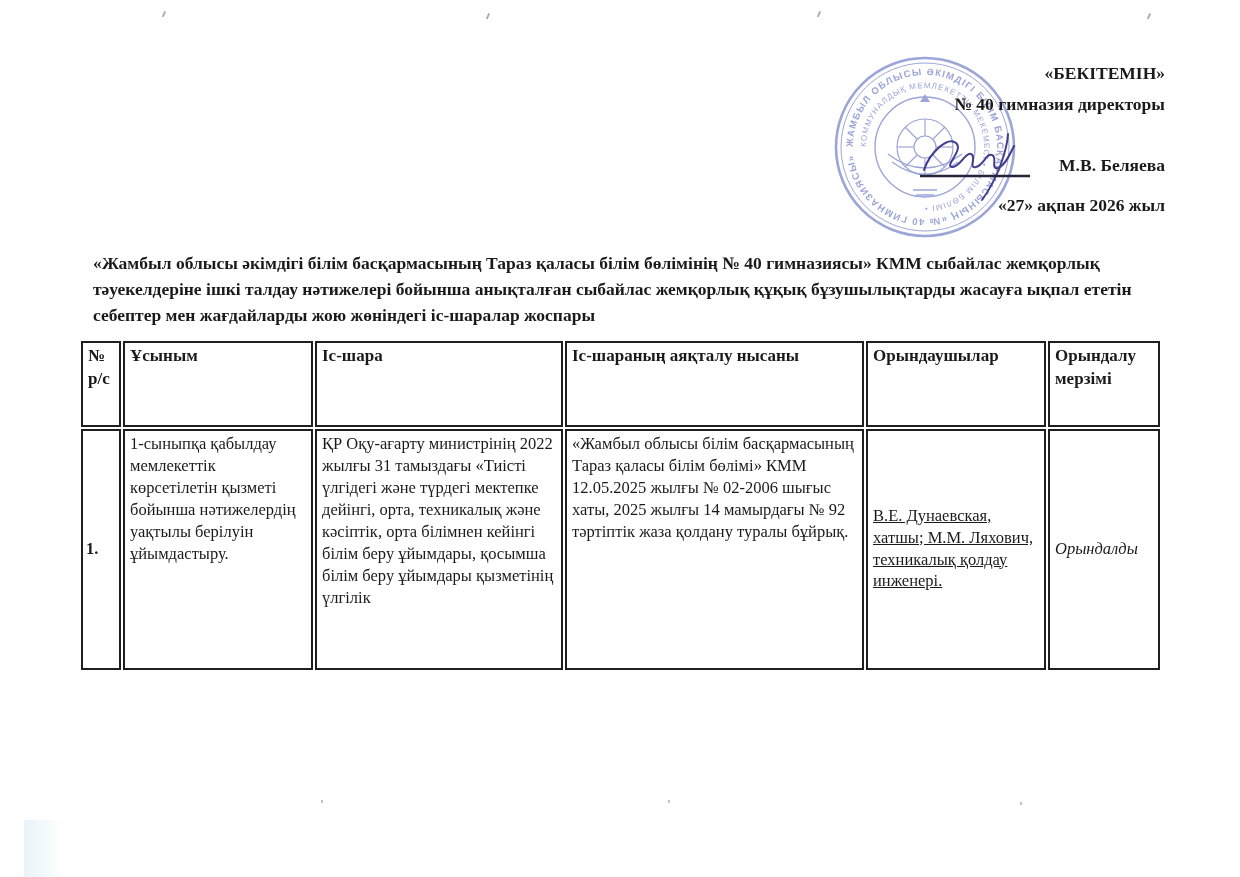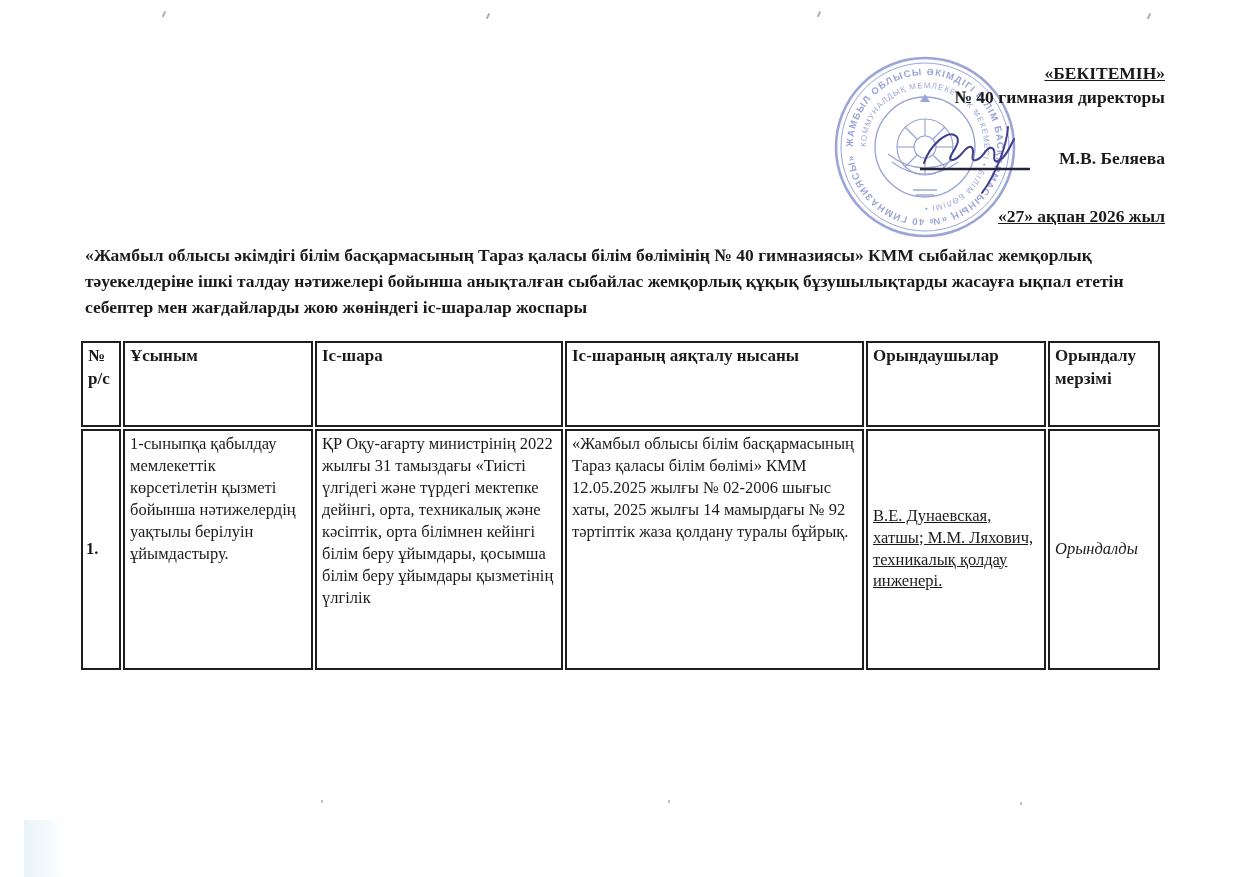--- a/index.html
+++ b/index.html
@@ -11,42 +11,42 @@
     font-family:"Liberation Serif","DejaVu Serif",serif;
     color:#1a1a1a;
   }
 
   
   .approval-block{
     position:absolute; top:62px; right:75px; width:420px;
     text-align:right; font-weight:bold; font-size:17.5px; line-height:1.3;
     z-index:3;
   }
-  .approval-label{margin-bottom:1px;text-decoration:underline;}
+  .approval-label{margin-bottom:8px;}
   .sig-row{
     position:relative; margin-top:16px; height:62px;text-align:right;
   }
   .signature-svg{
     position:absolute; right:122px; top:-6px;
   }
   .director-name{
     position:absolute; right:0; top:22px;
   }
-  .approval-date{margin-top:18px;text-decoration:underline;}
+  .approval-date{}
 
   
   .stamp-svg{
     position:absolute; left:828px; top:50px; z-index:1; opacity:.62;
   }
 
   
   .doc-title{
     position:absolute; left:85px; top:243px; width:1086px;
     font-weight:bold; font-size:17.5px; line-height:1.48;
-    text-align:left; margin:0; z-index:2;
+    text-align:left; margin:8px; z-index:2;
   }
 
   
   .plan-table{
     position:absolute; left:79px; top:339px;
     border-collapse:separate; border-spacing:2.5px;
     table-layout:fixed; width:1080px;
     font-size:16.5px; line-height:1.33;
   }
   .plan-table th,.plan-table td{

